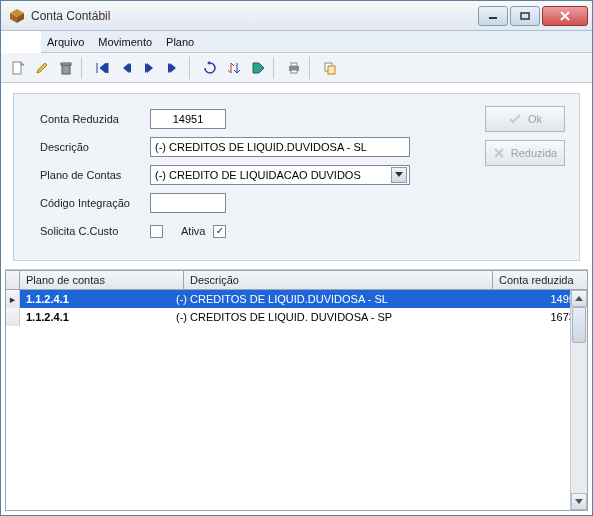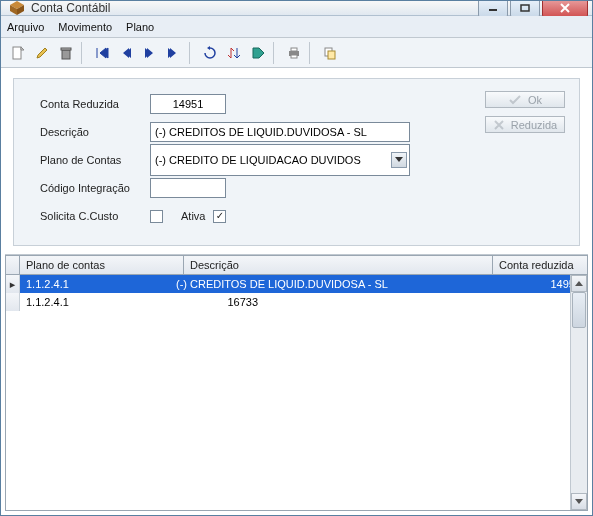--- a/index.html
+++ b/index.html
@@ -1,53 +1,53 @@
 <!DOCTYPE html>
 <html><head>
 <meta charset="utf-8">
 <style>
 * { box-sizing: border-box; margin: 0; padding: 0; }
 body { font-family: Tahoma, Arial, sans-serif; font-size: 11px; background: #fff; width: 593px; height: 516px; overflow: hidden; border: 1px solid #5a7fa0; display: flex; flex-direction: column; }
-.titlebar { height: 15px; background: linear-gradient(to bottom, #f8f8f8, #e0e8f0); display: flex; align-items: center; padding: 0 4px 0 8px; border-bottom: 1px solid #b0c0d0; }
+.titlebar { height: 30px; background: linear-gradient(to bottom, #f8f8f8, #e0e8f0); display: flex; align-items: center; padding: 0 4px 0 8px; border-bottom: 1px solid #b0c0d0; }
 .titlebar .icon { width: 16px; height: 16px; margin-right: 6px; }
 .titlebar .title { flex: 1; color: #333; font-size: 12px; }
 .titlebar .winbtns { display: flex; gap: 0; }
 .titlebar .winbtn { width: 30px; height: 20px; border: 1px solid #8a9aab; border-radius: 3px; background: linear-gradient(to bottom, #eaf2fb, #c8d8e8); display: flex; align-items: center; justify-content: center; font-size: 10px; margin-left: 2px; cursor: pointer;}
 .titlebar .winbtn.close { width: 46px; background: linear-gradient(to bottom, #e9a0a0, #d05050); color: #fff; font-weight: bold; border-color:#a03030;}
 .titlebar .winbtn.close svg{width:12px;height:10px;}
-.menubar { height: 22px; background: #e8eef5; border-bottom: 1px solid #c0c8d0; display: flex; align-items: center; padding: 0 6px; gap: 14px; }
+.menubar { height: 22px; background: #e8eef5; border-bottom: 1px solid #c0c8d0; display: flex; align-items: center; padding: 0 6px; gap: 14px; margin-left: 40px; }
 .menubar span { color: #111; cursor: default; }
 .toolbar { height: 30px; background: #f0f4f8; border-bottom: 1px solid #c0c8d0; display: flex; align-items: center; padding: 0 6px; gap: 2px; }
 .tbtn { width: 22px; height: 22px; display: flex; align-items: center; justify-content: center; border: 1px solid transparent; cursor: pointer; }
 .tsep { width: 6px; height: 22px; border-left: 1px solid #c0c8d0; margin: 0 2px; }
 .formwrap { padding: 10px 12px 8px 12px; }
 .formbox { border: 1px solid #c8d0d8; background: #f0f4f8; padding: 14px 16px 12px 26px; position: relative; }
 .formrow { display: flex; align-items: center; margin-bottom: 6px; height: 22px; }
 .formrow label { width: 110px; color: #222; }
 .tfield { height: 20px; border: 1px solid #7a8a9a; background: #fff; padding: 0 4px; font: inherit; }
 .tfield.small { width: 76px; text-align: center; }
 .tfield.med { width: 260px; }
-.combo { width: 260px; height: 32px; border: 1px solid #7a8a9a; background: #fff; display: flex; align-items: center; padding: 0 2px 0 4px; }
+.combo { width: 260px; height: 20px; border: 1px solid #7a8a9a; background: #fff; display: flex; align-items: center; padding: 0 2px 0 4px; }
 .combo .ctext { flex:1; overflow:hidden; white-space:nowrap; }
 .combo .carrow { width: 16px; height: 16px; border: 1px solid #8a9aab; background: linear-gradient(#f0f4f8,#d0d8e0); display:flex; align-items:center; justify-content:center; }
 .checkbox { width: 13px; height: 13px; border: 1px solid #7a8a9a; background: #fff; display:inline-flex; align-items:center; justify-content:center; }
 .checkbox.checked::after { content:"✓"; font-size:10px; line-height:1; color:#222;}
 .btnstack { position: absolute; right: 14px; top: 12px; display: flex; flex-direction: column; gap: 8px; }
-.sbtn { width: 80px; height: 17px; border: 1px solid #b0b8c0; background: linear-gradient(#f8fafc,#e0e6ec); color: #9aa2aa; display:flex; align-items:center; justify-content:center; gap:6px; font: inherit; cursor: default;}
+.sbtn { width: 80px; height: 26px; border: 1px solid #b0b8c0; background: linear-gradient(#f8fafc,#e0e6ec); color: #9aa2aa; display:flex; align-items:center; justify-content:center; gap:6px; font: inherit; cursor: default;}
 .sbtn svg { opacity: .5; }
 .gridwrap { flex:1; display:flex; flex-direction:column; border-top:1px solid #c0c8d0; position:relative; margin: 0 4px 4px 4px;}
 .gridhead { display:flex; height:20px; background: linear-gradient(#f4f6f9,#e2e7ee); border:1px solid #9aa6b2; }
 .gh { border-right:1px solid #9aa6b2; padding: 2px 6px; display:flex; align-items:center; color:#222; }
 .gh1{ width:164px;} .gh2{ flex:1;} .gh3{ width:94px; border-right:none;}
 .gridbody { flex:1; border:1px solid #9aa6b2; border-top:none; background:#fff; overflow:auto; position:relative;}
 .grow { display:flex; height:18px; align-items:center; }
 .grow.sel { background:#1e66d8; color:#fff; }
 .gcell { padding: 0 6px; overflow:hidden; white-space:nowrap; }
 .gc0 { width:14px; padding:0; display:flex; align-items:center; justify-content:center; background: linear-gradient(#f4f6f9,#e2e7ee); color:#333; border-right:1px solid #c8d0d8; height:100%; }
-.gc1{ width:150px;} .gc2{ flex:1;} .gc3{ width:94px; text-align:right;}
+.gc1{ width:150px;font-weight:bold;} .gc2{ flex:1;} .gc3{ width:94px; text-align:right;}
 .vscroll { position:absolute; right:0; top:0; bottom:0; width:17px; background:#e8ecf0; border-left:1px solid #c0c8d0; display:flex; flex-direction:column; }
 .vsbtn{ height:17px; background:linear-gradient(#f4f6f9,#d8dee6); border:1px solid #b0b8c0; display:flex; align-items:center; justify-content:center;}
 .vstrack{ flex:1; position:relative;}
 .vsthumb{ position:absolute; left:1px; right:1px; top:0; height:36px; background:linear-gradient(#e8eef5,#cdd6e0); border:1px solid #a8b2bc; border-radius:2px;}
 .grow.sel .gc0 { color:#333; }
 </style>
 </head>
 <body>
 
 <div class="titlebar">
@@ -218,20 +218,21 @@
     <div id="rows">
         <div class="grow sel">
           <div class="gcell gc0">▸</div>
           <div class="gcell gc1">1.1.2.4.1</div>
           <div class="gcell gc2">(-) CREDITOS DE LIQUID.DUVIDOSA - SL</div>
           <div class="gcell gc3">14951</div>
         </div>
         <div class="grow">
           <div class="gcell gc0"></div>
           <div class="gcell gc1">1.1.2.4.1</div>
+          <div class="gcell gc2">(-) CREDITOS DE LIQUID. DUVIDOSA - SP</div>
           <div class="gcell gc3">16733</div>
         </div>
       </div>
     <div class="vscroll">
       <div class="vsbtn">
           <svg width="8" height="6">
             <polygon points="4,0 8,5 0,5" fill="#555"></polygon>
           </svg>
         </div>
       <div class="vstrack">

